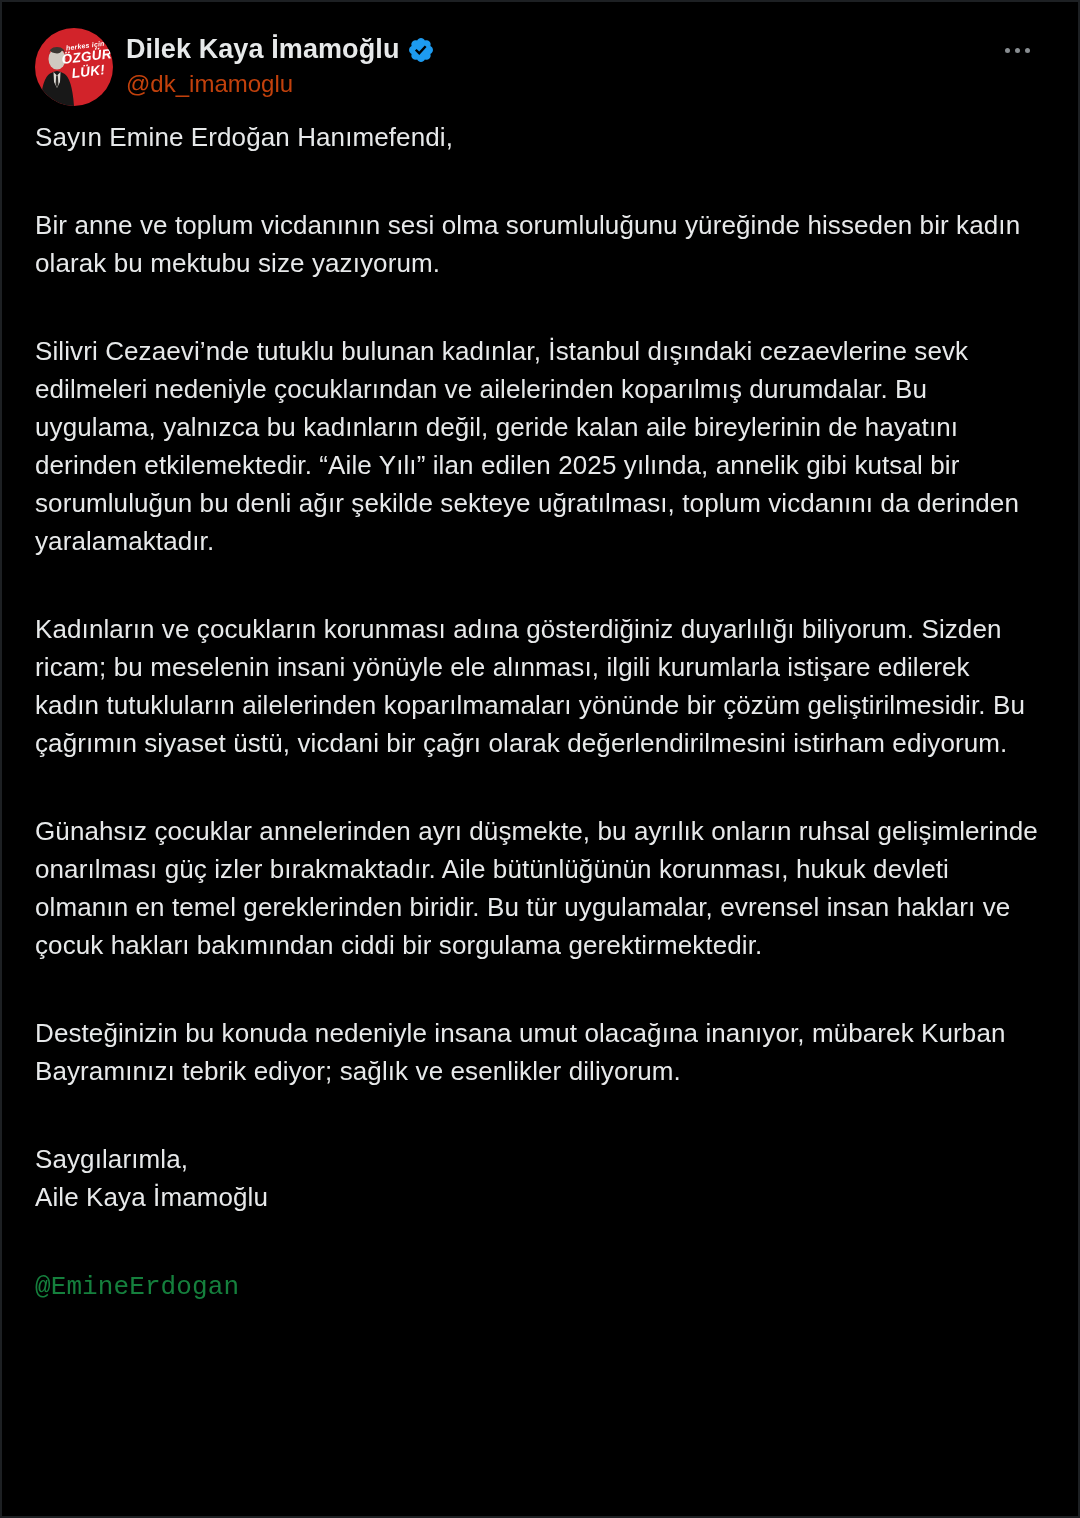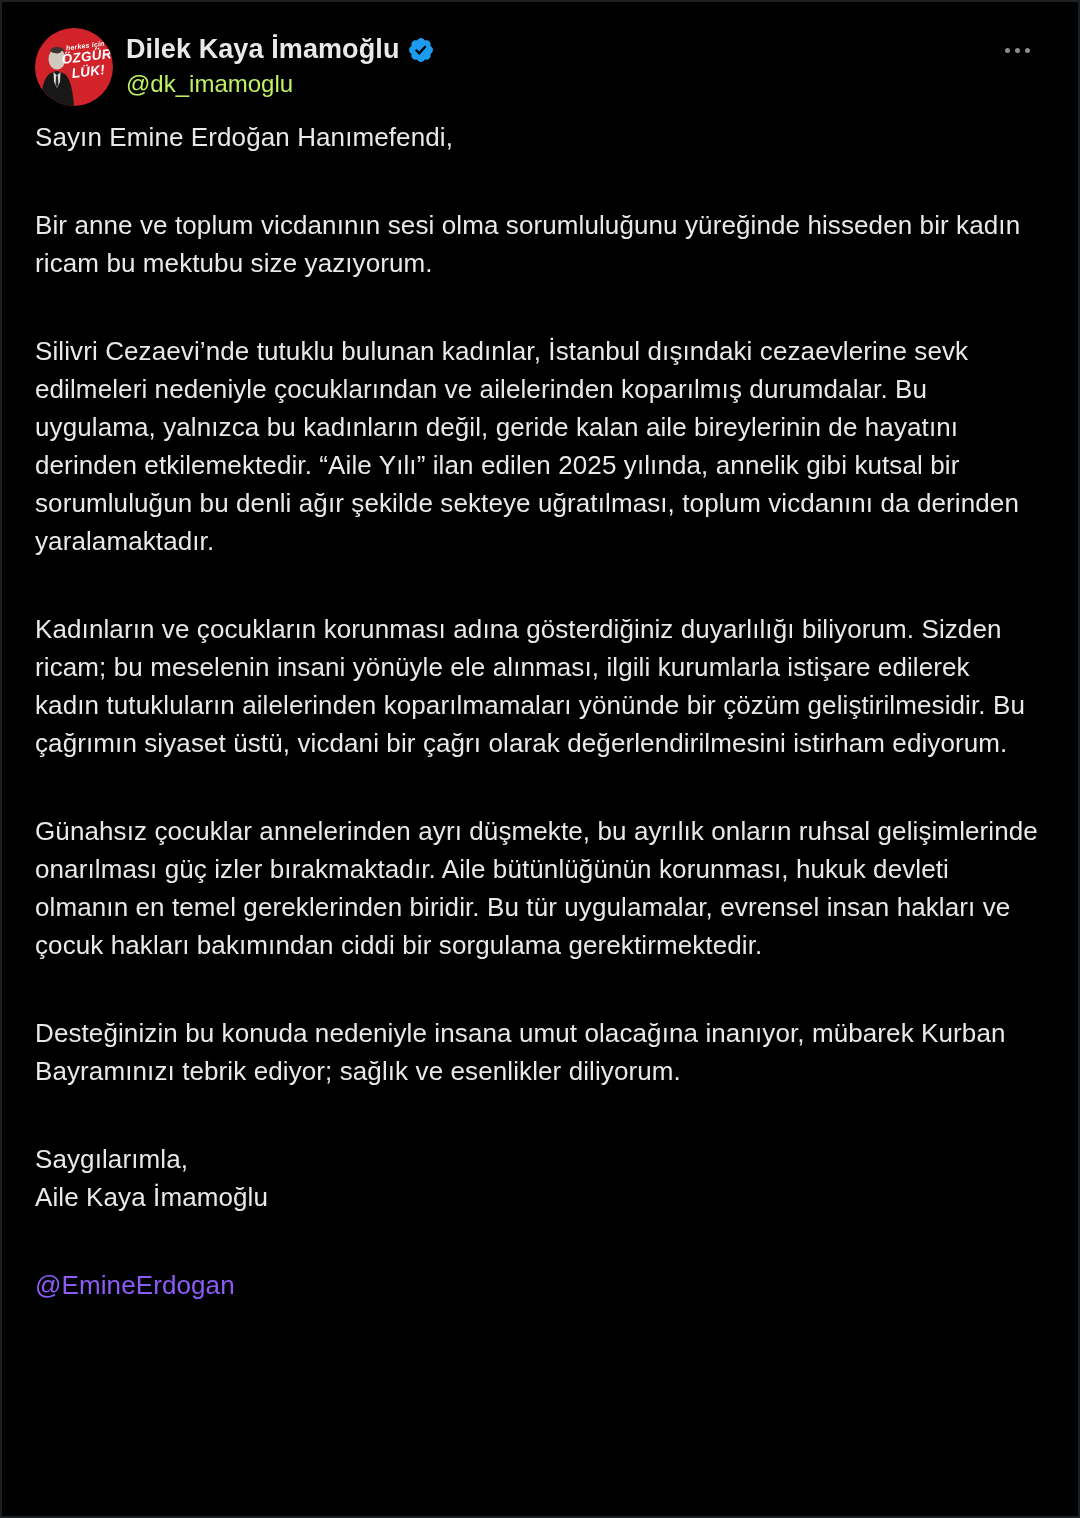--- a/index.html
+++ b/index.html
@@ -36,21 +36,21 @@
   .avatar-caption .cap-small { font-size: 7px; display: block; letter-spacing: .2px; }
   .avatar-caption .cap-big   { font-size: 13.5px; display: block; margin-top: 1px; letter-spacing: .3px; }
 
   .header-names { margin-left: 13px; padding-top: 6px; }
   .name-row { display: flex; align-items: center; gap: 7px; }
   .display-name {
     color: #e7e9ea; font-size: 27px; font-weight: 700; letter-spacing: .1px;
     cursor: pointer;
   }
   .verified { width: 28px; height: 28px; display: inline-block; }
-  .user-handle { color: #bef264; font-size: 24px; margin-top: 5px; cursor: pointer; }
+  .user-handle { color: #c2410c; font-size: 24px; margin-top: 5px; cursor: pointer; }
 
   .more-btn {
     position: absolute; right: 4px; top: 14px;
     display: flex; gap: 5px; padding: 6px; cursor: pointer;
   }
   .more-btn i {
     width: 5px; height: 5px; border-radius: 50%; background: #888d91; display: block;
   }
 
   
@@ -59,22 +59,22 @@
     color: #e7e9ea;
     font-size: 26px;
     line-height: 38px;
     letter-spacing: .1px;
     margin: 0 0 50px 0;
     white-space: pre-line;
     max-width: 1008px;
   }
   .mention-block { margin-bottom: 0; }
   .mention-link {
-    color: #8b5cf6; font-size: 26px; line-height: 38px;
-    text-decoration: none; cursor: pointer;
+    color: #15803d; font-size: 26px; line-height: 38px;
+    text-decoration: none; cursor: pointer; font-family: Liberation Mono, monospace;
   }
 </style>
 </head>
 <body>
 
 <div class="page">
 
   <header class="tweet-header">
 
     <div class="avatar">
@@ -104,21 +104,21 @@
 
     <div class="more-btn">
       <i></i>
       <i></i>
       <i></i>
     </div>
   </header>
 
   <div class="tweet-body">
     <p>Sayın Emine Erdoğan Hanımefendi,</p>
-    <p>Bir anne ve toplum vicdanının sesi olma sorumluluğunu yüreğinde hisseden bir kadın ricam bu mektubu size yazıyorum.</p>
+    <p>Bir anne ve toplum vicdanının sesi olma sorumluluğunu yüreğinde hisseden bir kadın olarak bu mektubu size yazıyorum.</p>
     <p>Silivri Cezaevi’nde tutuklu bulunan kadınlar, İstanbul dışındaki cezaevlerine sevk edilmeleri nedeniyle çocuklarından ve ailelerinden koparılmış durumdalar. Bu uygulama, yalnızca bu kadınların değil, geride kalan aile bireylerinin de hayatını derinden etkilemektedir. “Aile Yılı” ilan edilen 2025 yılında, annelik gibi kutsal bir sorumluluğun bu denli ağır şekilde sekteye uğratılması, toplum vicdanını da derinden yaralamaktadır.</p>
     <p>Kadınların ve çocukların korunması adına gösterdiğiniz duyarlılığı biliyorum. Sizden ricam; bu meselenin insani yönüyle ele alınması, ilgili kurumlarla istişare edilerek kadın tutukluların ailelerinden koparılmamaları yönünde bir çözüm geliştirilmesidir. Bu çağrımın siyaset üstü, vicdani bir çağrı olarak değerlendirilmesini istirham ediyorum.</p>
     <p>Günahsız çocuklar annelerinden ayrı düşmekte, bu ayrılık onların ruhsal gelişimlerinde onarılması güç izler bırakmaktadır. Aile bütünlüğünün korunması, hukuk devleti olmanın en temel gereklerinden biridir. Bu tür uygulamalar, evrensel insan hakları ve çocuk hakları bakımından ciddi bir sorgulama gerektirmektedir.</p>
     <p>Desteğinizin bu konuda nedeniyle insana umut olacağına inanıyor, mübarek Kurban Bayramınızı tebrik ediyor; sağlık ve esenlikler diliyorum.</p>
     <p>Saygılarımla,
 Aile Kaya İmamoğlu</p>
     <p class="mention-block"><a class="mention-link">@EmineErdogan</a></p>
   </div>
 
 </div>

